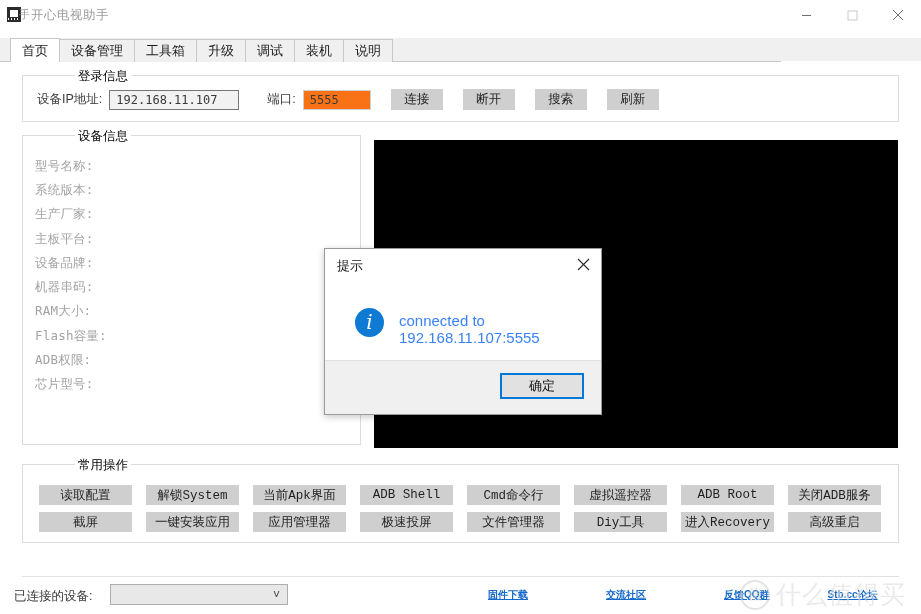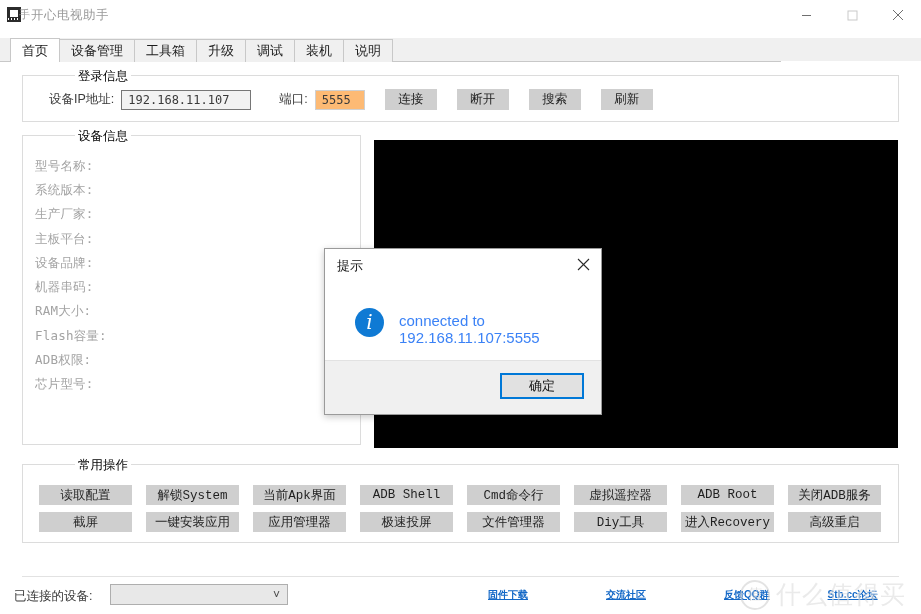--- a/index.html
+++ b/index.html
@@ -161,21 +161,21 @@
   .field-label {
     font-size: 12.5px;
     color: #3b3b3b;
     font-family: "Liberation Sans", "DejaVu Sans", sans-serif;
     white-space: nowrap;
   }
 
   
   .login-row {
     position: absolute;
-    left: 12px; top: 0;
+    left: 0; top: 0;
     width: 877px; height: 47px;
     display: flex;
     align-items: center;
   }
   .lbl-ip { margin-left: 14px; }
   .textbox {
     border: 1px solid #b4b4b4;
     background: #ffffff;
     height: 20px;
     box-sizing: border-box;
@@ -187,24 +187,24 @@
     color: #3a3a3a;
   }
   #ip-input {
     width: 130px;
     margin-left: 7px;
     border: 1px solid #767676;
     background: #f2f2f2;
   }
   .lbl-port { margin-left: 28px; }
   #port-input {
-    width: 50px;
+    width: 68px;
     margin-left: 7px;
     border: 1px solid #d0d0d0;
-    background: #fdba74;
+    background: #f97316;
     justify-content: flex-start;
   }
 
   .btn {
     background: #cfcfcf;
     border: 1px solid #cfcfcf;
     height: 21px;
     min-width: 52px;
     padding: 0 10px;
     box-sizing: border-box;

